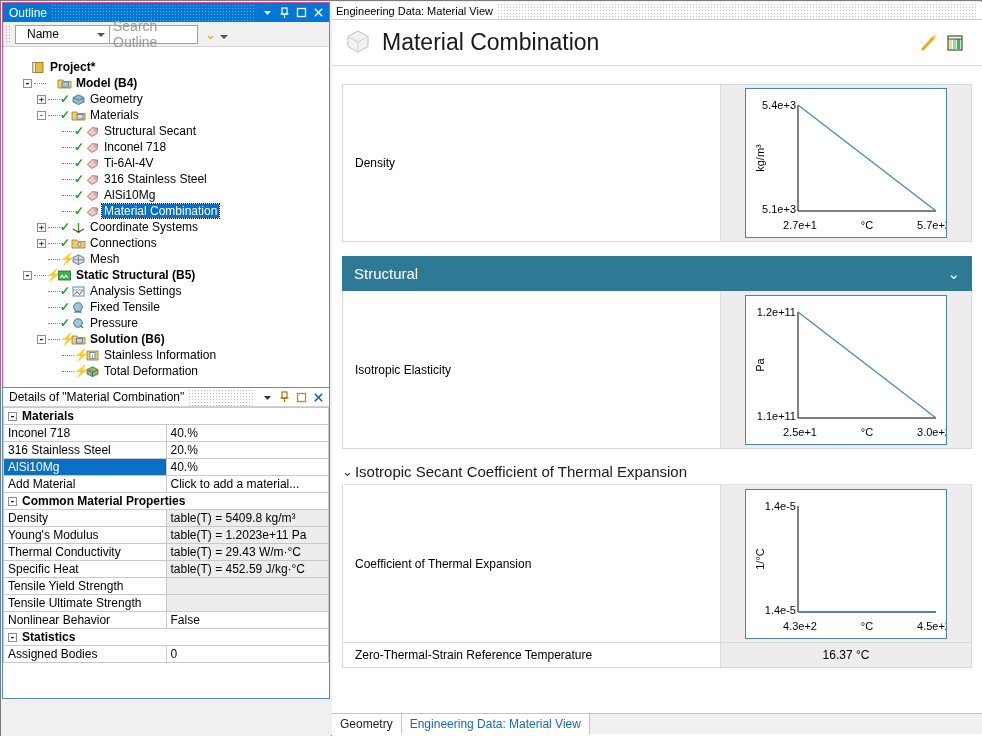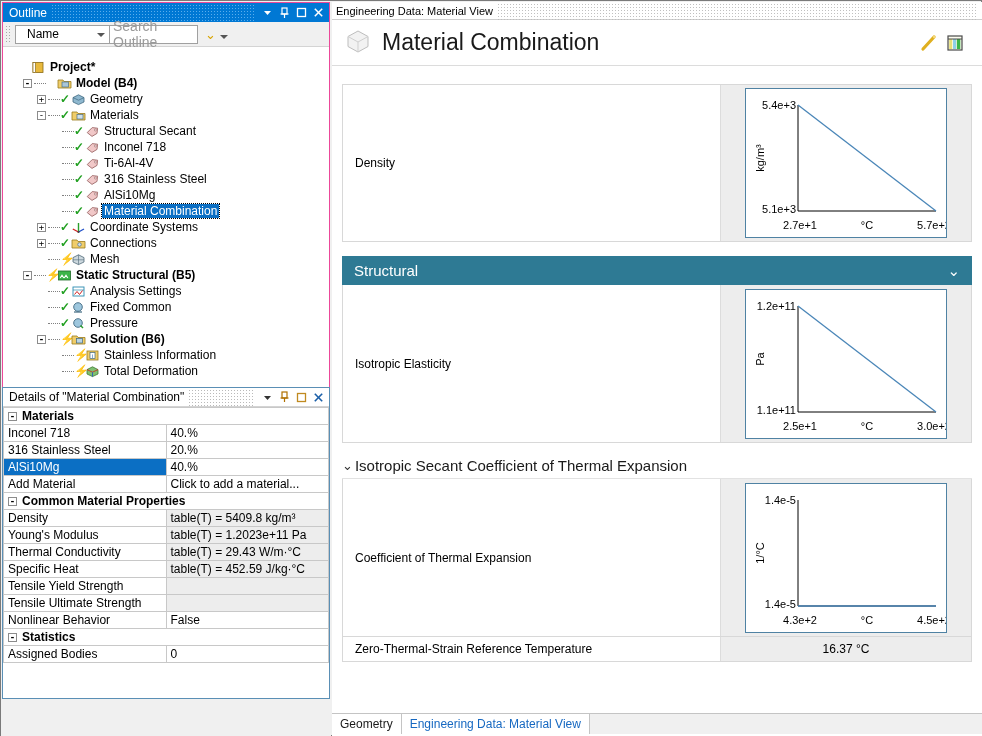--- a/index.html
+++ b/index.html
@@ -278,21 +278,21 @@
   .chartbox {
     background: #ffffff;
     border: 1px solid #4f82a3;
     width: 202px; height: 150px;
     position: relative;
   }
   .chartbox svg { display: block; }
 
   .section-bar {
     margin-top: 14px;
-    height: 29px;
+    height: 35px;
     background: #2e7a94;
     color: #ffffff;
     display: flex; align-items: center;
     padding: 0 12px;
     font-size: 15px;
     justify-content: center;
   }
   .section-bar .sb-label { flex: 1; }
   .section-bar .sb-chev { font-size: 15px; }
 
@@ -601,21 +601,21 @@
             <span style="width: 34px; flex: 0 0 auto;"></span>
             <span class="exp-space"></span>
             <span class="dots"></span>
             <span class="chk">✓</span>
             <span class="ticon">
               <svg width="15" height="13" viewBox="0 0 15 13">
                 <circle cx="7" cy="6" r="4.3" fill="#9ec7de" stroke="#3f6880" stroke-width=".9"></circle>
                 <line x1="3" y1="11" x2="11" y2="11" stroke="#3f6880" stroke-width="1.2"></line>
               </svg>
             </span>
-            <span class="tlabel">Fixed Common</span>
+            <span class="tlabel">Fixed Tensile</span>
           </div>
           <div class="tnode">
             <span style="width: 34px; flex: 0 0 auto;"></span>
             <span class="exp-space"></span>
             <span class="dots"></span>
             <span class="chk">✓</span>
             <span class="ticon">
               <svg width="15" height="13" viewBox="0 0 15 13">
                 <circle cx="7" cy="6" r="4.3" fill="#9ec7de" stroke="#3f6880" stroke-width=".9"></circle>
                 <path d="M9.5 8.5 L12 11" stroke="#2aa02a" stroke-width="1.4"></path>

